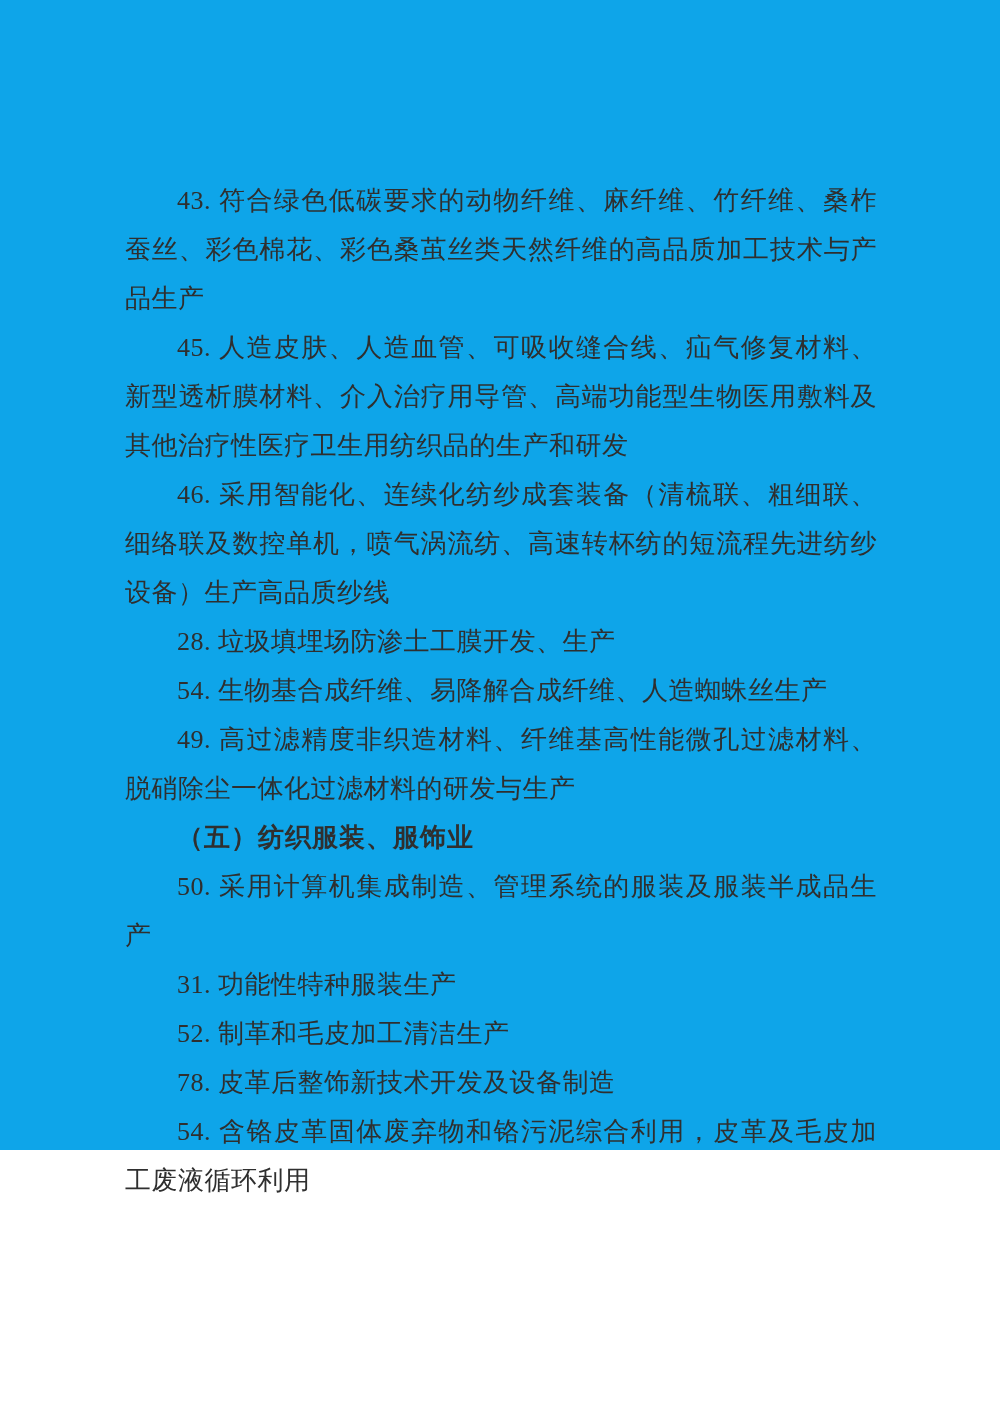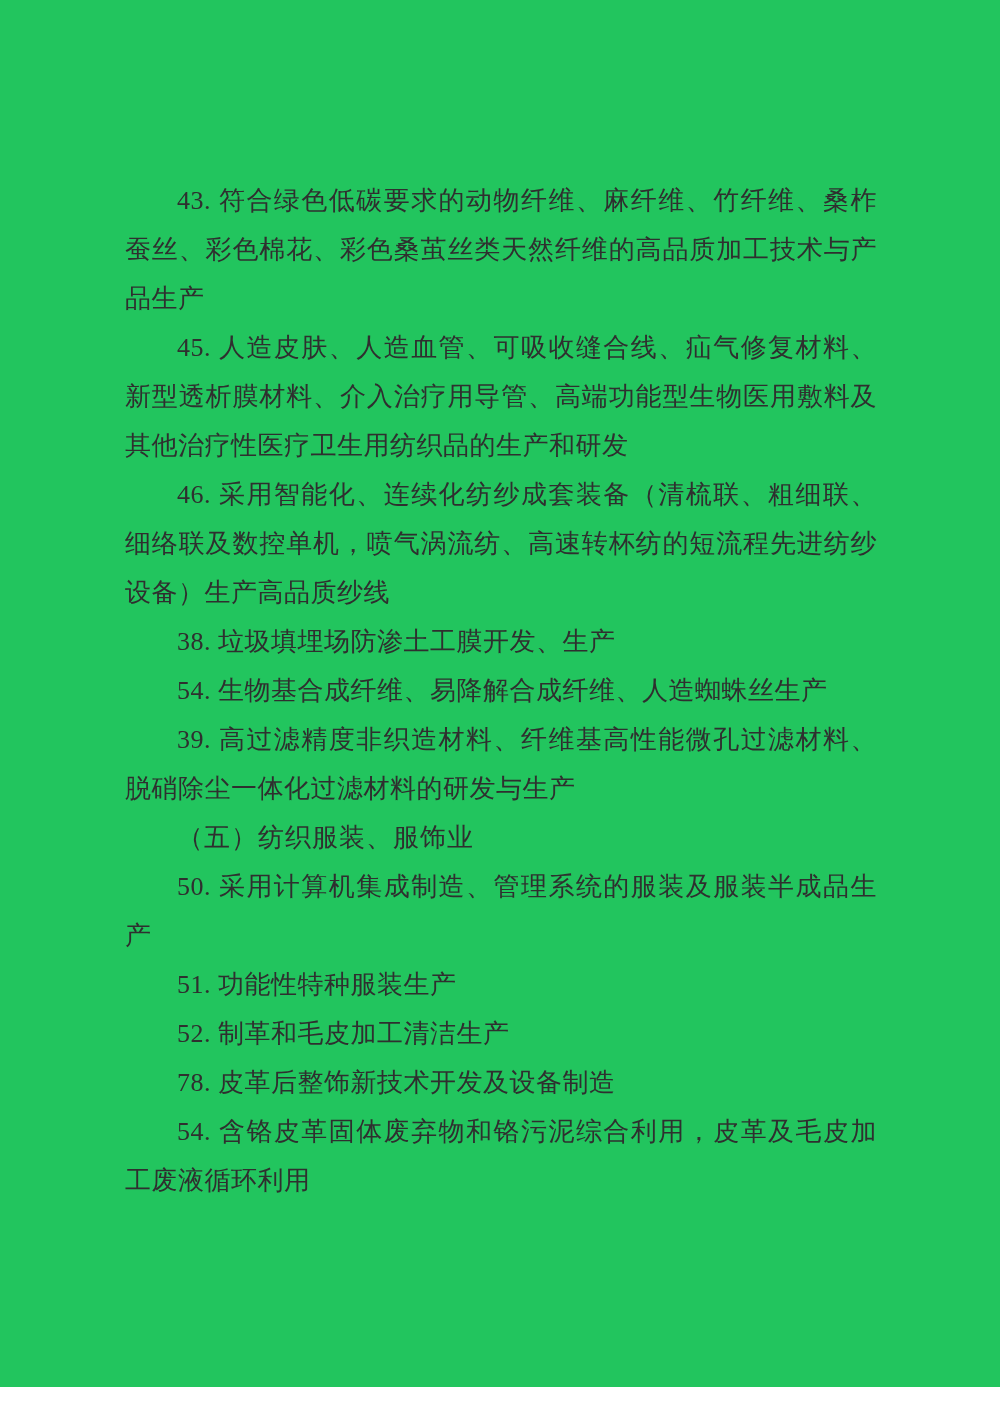--- a/index.html
+++ b/index.html
@@ -12,55 +12,55 @@
     background: #ffffff;
     position: relative;
     overflow: hidden;
     font-family: "Liberation Serif", "DejaVu Serif", serif;
   }
   .page {
     position: absolute;
     left: 0;
     top: 0;
     width: 1000px;
-    height: 1387px;
-    background: #22c55e;
+    height: 1150px;
+    background: #0ea5e9;
   }
   .content {
     position: absolute;
     left: 125px;
     top: 176px;
     width: 752px;
     color: #2f2f2f;
     font-size: 26px;
     line-height: 49px;
   }
   .para {
     margin: 0;
     padding: 0;
     text-indent: 2em;
     text-align: justify;
     letter-spacing: 0.5px;
   }
   .heading {
-    font-weight: normal;
+    font-weight: bold;
     letter-spacing: 1px;
   }
 </style>
 </head>
 <body>
 
 <div class="page">
   <div class="content">
     <p class="para">43. 符合绿色低碳要求的动物纤维、麻纤维、竹纤维、桑柞蚕丝、彩色棉花、彩色桑茧丝类天然纤维的高品质加工技术与产品生产</p>
     <p class="para">45. 人造皮肤、人造血管、可吸收缝合线、疝气修复材料、新型透析膜材料、介入治疗用导管、高端功能型生物医用敷料及其他治疗性医疗卫生用纺织品的生产和研发</p>
     <p class="para">46. 采用智能化、连续化纺纱成套装备（清梳联、粗细联、细络联及数控单机，喷气涡流纺、高速转杯纺的短流程先进纺纱设备）生产高品质纱线</p>
-    <p class="para">38. 垃圾填埋场防渗土工膜开发、生产</p>
+    <p class="para">28. 垃圾填埋场防渗土工膜开发、生产</p>
     <p class="para">54. 生物基合成纤维、易降解合成纤维、人造蜘蛛丝生产</p>
-    <p class="para">39. 高过滤精度非织造材料、纤维基高性能微孔过滤材料、脱硝除尘一体化过滤材料的研发与生产</p>
+    <p class="para">49. 高过滤精度非织造材料、纤维基高性能微孔过滤材料、脱硝除尘一体化过滤材料的研发与生产</p>
     <p class="para heading">（五）纺织服装、服饰业</p>
     <p class="para">50. 采用计算机集成制造、管理系统的服装及服装半成品生产</p>
-    <p class="para">51. 功能性特种服装生产</p>
+    <p class="para">31. 功能性特种服装生产</p>
     <p class="para">52. 制革和毛皮加工清洁生产</p>
     <p class="para">78. 皮革后整饰新技术开发及设备制造</p>
     <p class="para">54. 含铬皮革固体废弃物和铬污泥综合利用，皮革及毛皮加工废液循环利用</p>
   </div>
 </div>
 
 </body></html>

